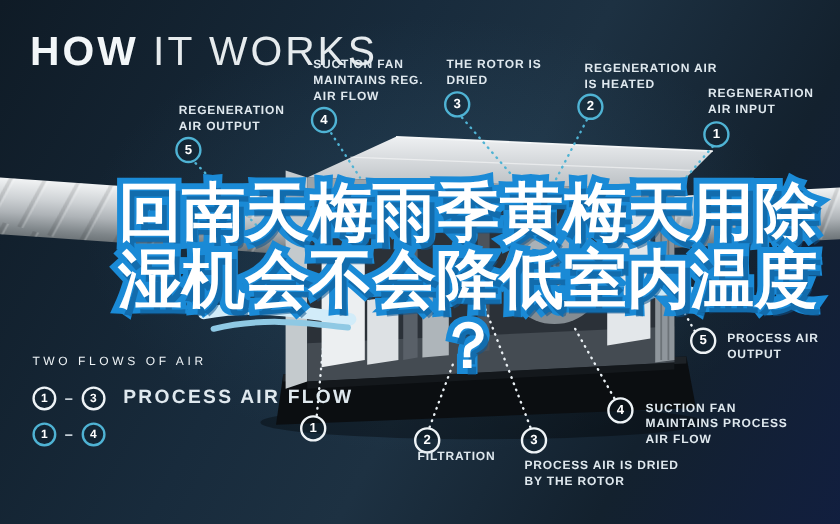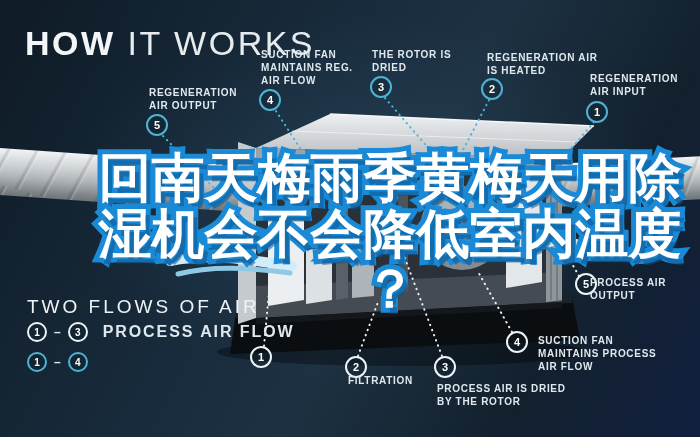--- a/index.html
+++ b/index.html
@@ -19,21 +19,21 @@
     position:absolute;z-index:3;font-size:10px;font-weight:700;letter-spacing:.07em;
     line-height:1.3;color:#dfe8ee;text-transform:uppercase;
   }
   .num-circle{
     position:absolute;z-index:3;width:22px;height:22px;border-radius:50%;
     display:flex;align-items:center;justify-content:center;
     font-size:11px;font-weight:700;color:#fff;background:rgba(10,30,44,.25);
     border:2px solid #eef3f6;box-sizing:border-box;
   }
   .num-circle.teal{border-color:#4fb3d4;}
-  .legend-title{position:absolute;left:27px;top:296px;z-index:3;color:#eef3f6;font-size:19px;font-weight:500;letter-spacing:3px;}
+  .legend-title{position:absolute;left:27px;top:296px;z-index:3;color:#eef3f6;font-size:10px;font-weight:500;letter-spacing:3px;}
   .legend-row{position:absolute;left:27px;z-index:3;display:flex;align-items:center;gap:7px;}
   .legend-row .num-circle{position:static;width:20px;height:20px;font-size:10px;}
   .legend-row .dash{color:#dfe8ee;font-weight:700;font-size:12px;}
   .legend-row .legend-label{font-size:16px;font-weight:700;letter-spacing:.12em;color:#dfe8ee;margin-left:8px;text-align:center;}
   .headline{
     position:absolute;left:70px;top:150px;width:640px;z-index:4;text-align:center;
     font-size:53px;line-height:1.05;font-weight:900;color:#ffffff;letter-spacing:0;
     -webkit-text-stroke:10px #1a8ad6;paint-order:stroke fill;
     text-shadow:4px 6px 0 rgba(13,84,140,.55);
   }
@@ -151,21 +151,21 @@
   <div class="num-circle" style="left:345px;top:356px;">2</div>
   <div class="callout-label" style="left:348px;top:374px;width:90px;">FILTRATION</div>
 
   <div class="num-circle" style="left:434px;top:356px;">3</div>
   <div class="callout-label" style="left:437px;top:382px;width:136px;">PROCESS AIR IS DRIED BY THE ROTOR</div>
 
   <div class="num-circle" style="left:506px;top:331px;">4</div>
   <div class="callout-label" style="left:538px;top:334px;width:122px;">SUCTION FAN MAINTAINS PROCESS AIR FLOW</div>
 
   <div class="num-circle" style="left:575px;top:273px;">5</div>
-  <div class="callout-label" style="left:590px;top:276px;width:80px;">PROCESS AIR OUTPUT</div>
+  <div class="callout-label" style="left:606px;top:276px;width:80px;">PROCESS AIR OUTPUT</div>
 
   <div class="legend-title">TWO FLOWS OF AIR</div>
   <div class="legend-row" style="top:322px;">
     <span class="num-circle">1</span>
     <span class="dash">–</span>
     <span class="num-circle">3</span>
     <span class="legend-label">PROCESS AIR FLOW</span>
   </div>
   <div class="legend-row" style="top:352px;">
     <span class="num-circle teal">1</span>

